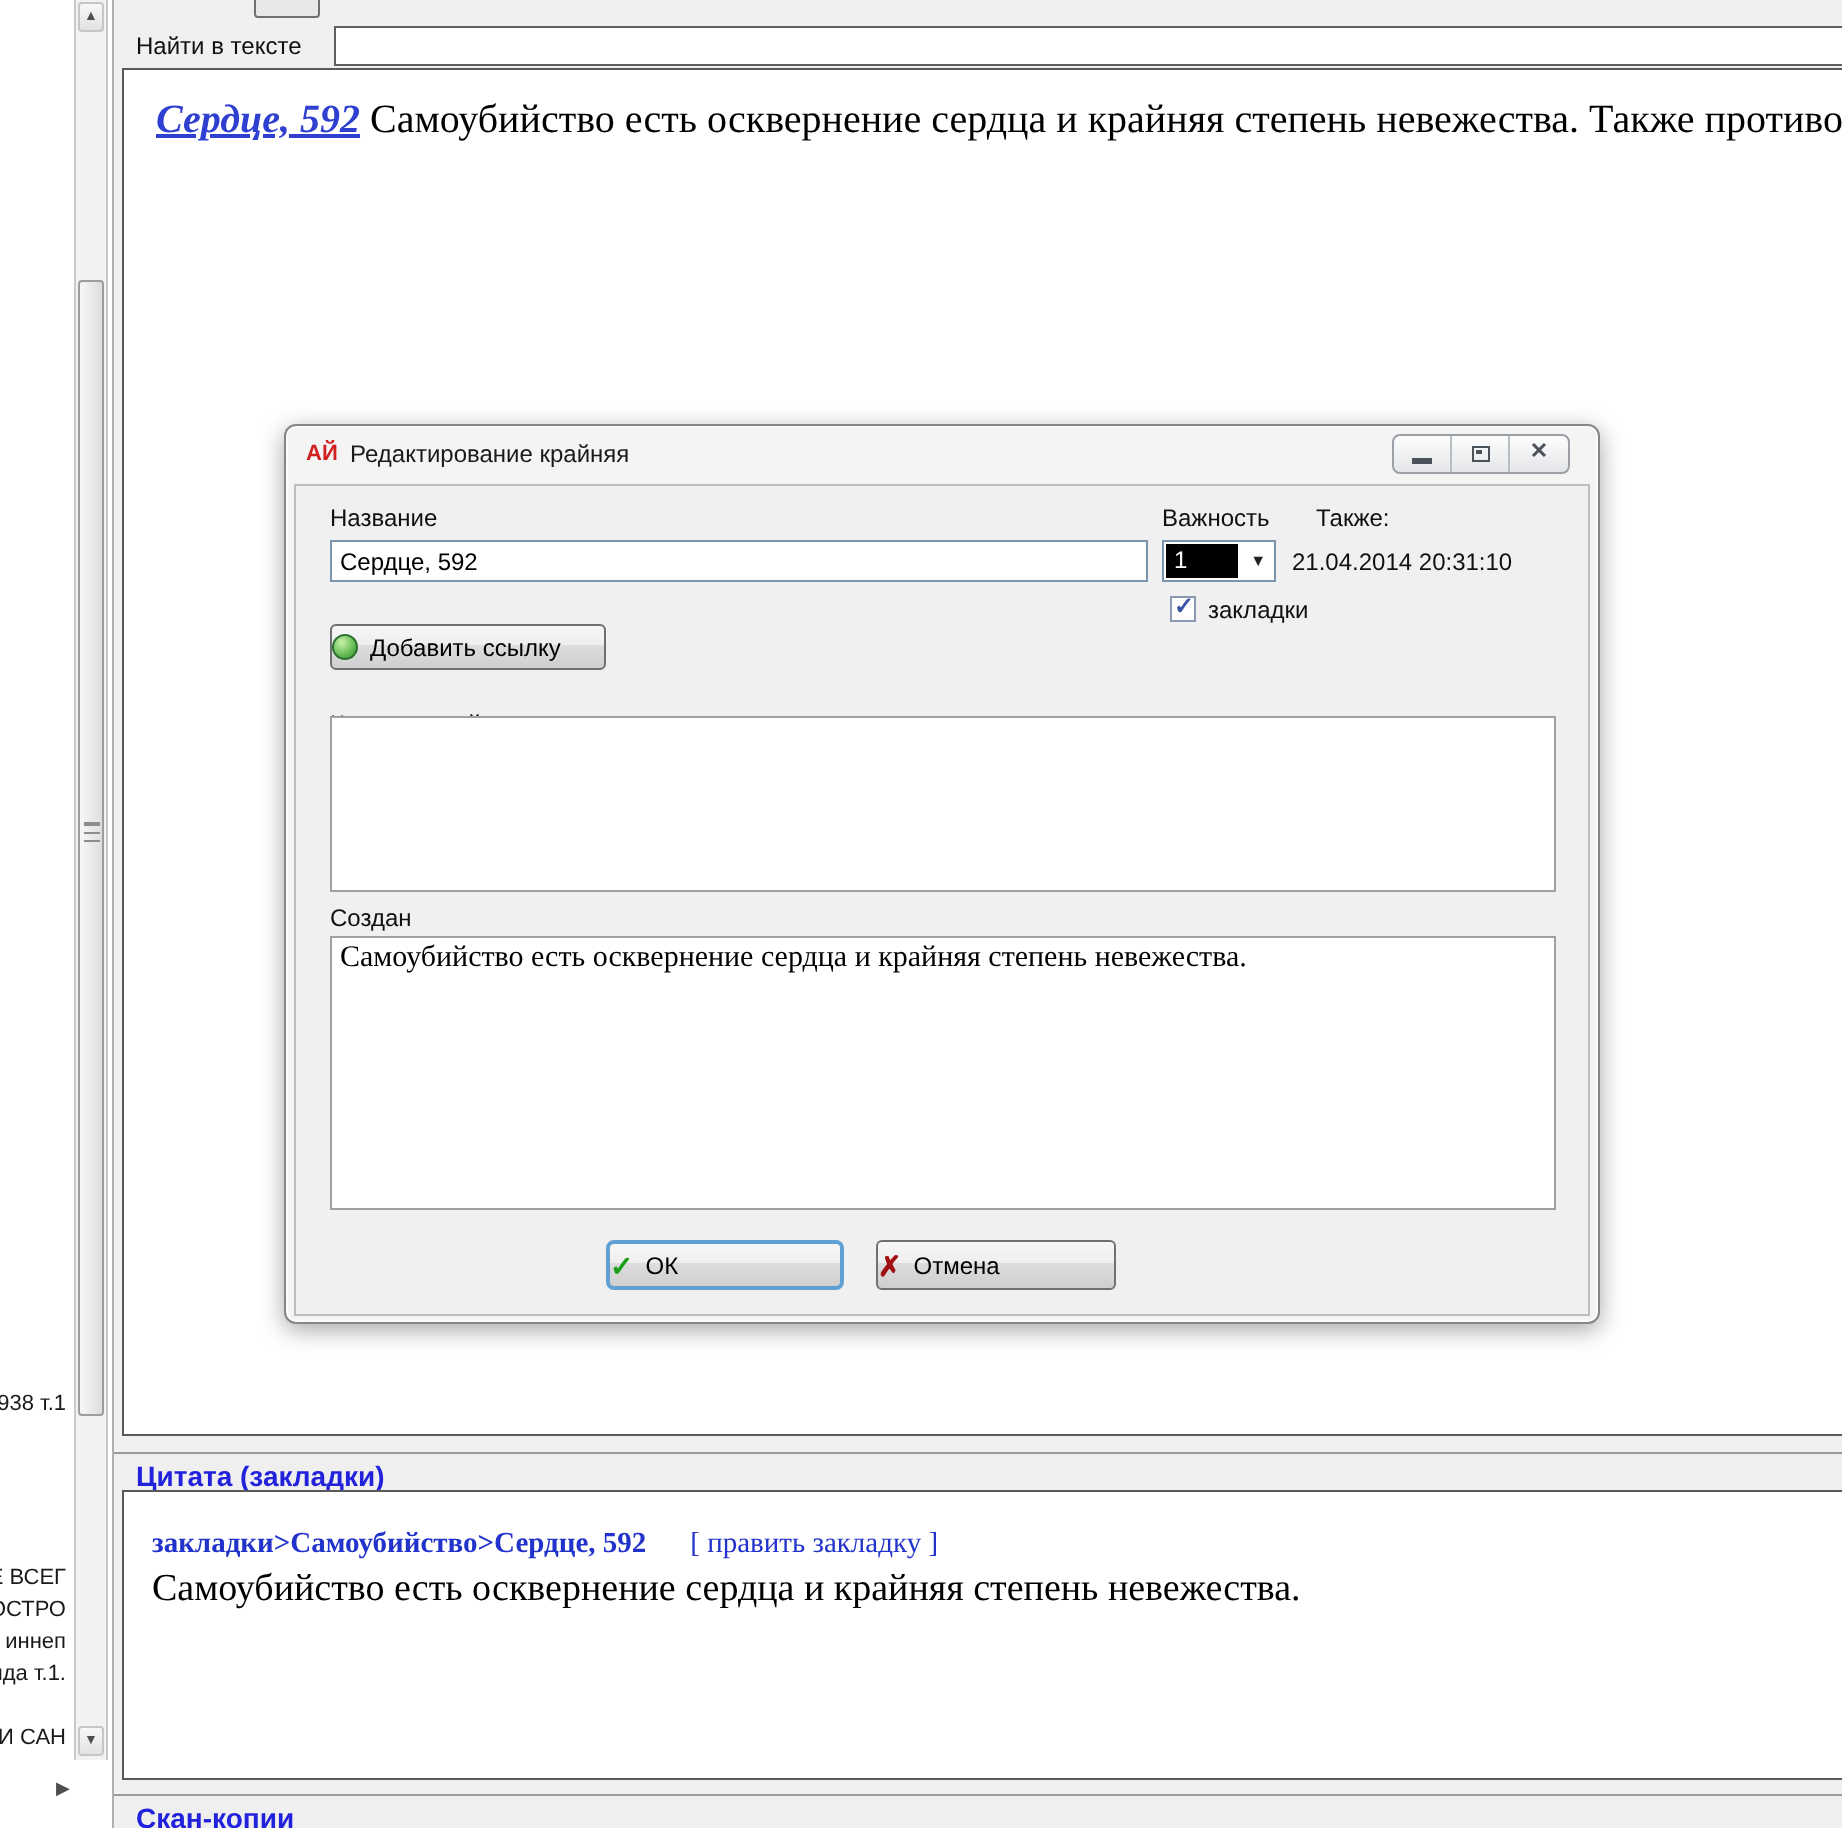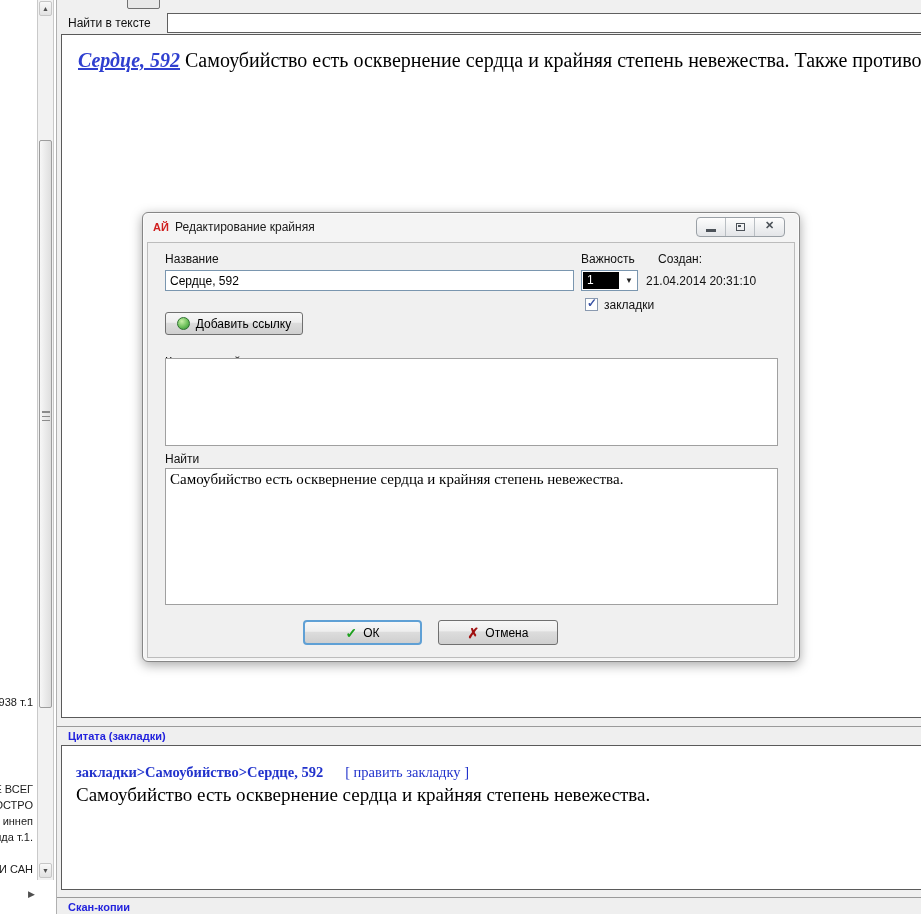--- a/index.html
+++ b/index.html
@@ -29,21 +29,21 @@
   .search-row { position:absolute; left:0; top:13px; width:736px; height:21px; background:#f0f0f0; }
   .search-label { position:absolute; left:11px; top:3px; font-size:12px; color:#111; }
   .search-input { position:absolute; left:110px; top:0px; width:755px; height:20px; border:1px solid #5f5f5f; background:#fff; font-size:12px; padding:0 3px; font-family:"Liberation Sans", sans-serif; }
 
   .reader-panel { position:absolute; left:4px; top:34px; width:862px; height:684px; background:#fff; border:1px solid #5a5a5a; overflow:hidden; }
   .reader-line { position:absolute; left:16px; top:14px; white-space:nowrap; font-family:"Liberation Serif", serif; font-size:20px; color:#000; }
   .reader-link { font-weight:bold; font-style:italic; text-decoration:underline; color:#2f3fd0; cursor:pointer; }
 
   .splitter { position:absolute; left:0; width:865px; background:#f0f0f0; }
   .sec-header { position:absolute; left:0; width:865px; height:20px; background:#efefef; border-top:1px solid #9a9a9a; }
-  .sec-header span { position:absolute; left:11px; top:3px; font-size:11px; font-weight:bold; color:#2222dd; }
+  .sec-header span { position:absolute; left:11px; top:3px; font-size:14px; font-weight:bold; color:#2222dd; }
 
   .quote-panel { position:absolute; left:4px; top:745px; width:862px; height:145px; background:#fff; border:1px solid #5a5a5a; overflow:hidden; }
   .crumb-line { position:absolute; left:14px; top:18px; white-space:nowrap; font-family:"Liberation Serif", serif; font-size:14.5px; }
   .crumb { font-weight:bold; color:#2233cc;font-family:Liberation Serif, serif; }
   .crumb-edit { color:#2233cc; margin-left:22px; cursor:pointer; }
   .quote-big { position:absolute; left:14px; top:38px; white-space:nowrap; font-family:"Liberation Serif", serif; font-size:19px; color:#000; }
 
   
   .dialog { position:absolute; left:142px; top:212px; width:658px; height:450px; background:#f4f4f4;
             border:1px solid #868686; border-radius:6px;
@@ -65,21 +65,21 @@
   .combo { position:absolute; left:433px; top:27px; width:57px; height:21px; border:1px solid #7a96af; background:#fff; cursor:pointer; }
   .combo-sel { position:absolute; left:1px; top:1px; width:36px; height:17px; background:#000; color:#fff; font-size:12px; padding:1px 0 0 4px; }
   .combo-arrow { position:absolute; right:4px; top:5px; font-size:8px; color:#222; }
   .created-val { position:absolute; left:498px; top:31px; font-size:12px; color:#111; }
   .chk { position:absolute; left:437px; top:55px; width:13px; height:13px; background:#fff; border:1px solid #8a9ab0; cursor:pointer; }
   .chk span { position:absolute; left:1px; top:-3px; font-size:12px; font-weight:bold; color:#3a53a5; }
   .chk-lbl { position:absolute; left:456px; top:55px; font-size:12px; }
 
   .btn { border:1px solid #707070; border-radius:3px;
          background:linear-gradient(#f7f7f7 0%,#eeeeee 45%,#dddddd 46%,#cfcfcf 100%);
-         font-size:12px; color:#000; cursor:pointer; display:flex; align-items:center; justify-content:center; gap:6px;
+         font-size:12px; color:#000; cursor:pointer; display:flex; align-items:center; gap:6px;
          font-family:"Liberation Sans", sans-serif; }
   .btn-addlink { position:absolute; left:17px; top:69px; width:138px; height:23px; border-radius:3px; }
   .globe { display:inline-block; width:13px; height:13px; border-radius:50%;
            background:radial-gradient(circle at 35% 30%, #c8f0a8, #6cc05a 55%, #2f8a34); border:1px solid #2e7030; }
   .ta { position:absolute; left:17px; background:#fff; border:1px solid #a0a0a0; resize:none; font-family:"Liberation Serif", serif; font-size:15px; padding:2px 4px; }
   .ta-comment { top:115px; width:613px; height:88px; font-family:"Liberation Sans", sans-serif; font-size:12px; }
   .ta-quote { top:225px; width:613px; height:137px; }
   .btn-ok { position:absolute; left:155px; top:377px; width:119px; height:25px; border:2px solid #5fa0d5; border-radius:4px; }
   .btn-cancel { position:absolute; left:290px; top:377px; width:120px; height:25px; }
   .ok-check { color:#1ca01c; font-weight:bold; font-size:14px; }
@@ -164,37 +164,37 @@
     <div class="dlg-client">
       <span class="lbl" style="left:17px; top:9px;">Название</span>
       <input class="txt-input" style="left: 17px; top: 27px; width: 409px; height: 21px;" type="text" value="Сердце, 592">
 
       <span class="lbl" style="left:433px; top:9px;">Важность</span>
       <div class="combo">
         <div class="combo-sel">1</div>
         <span class="combo-arrow">▼</span>
       </div>
 
-      <span class="lbl" style="left:510px; top:9px;">Создан:</span>
+      <span class="lbl" style="left:510px; top:9px;">Также:</span>
       <span class="created-val">21.04.2014 20:31:10</span>
 
       <div class="chk">
         <span>✓</span>
       </div>
       <span class="lbl chk-lbl">закладки</span>
 
       <button class="btn btn-addlink">
         <span class="globe"></span>
         <span>Добавить ссылку</span>
       </button>
 
       <span class="lbl" style="left:17px; top:99px;margin-top:13px;">Комментарий</span>
       <textarea class="ta ta-comment" style=""></textarea>
 
-      <span class="lbl" style="left:17px; top:209px;">Найти</span>
+      <span class="lbl" style="left:17px; top:209px;">Создан</span>
       <textarea class="ta ta-quote" style="">Самоубийство есть осквернение сердца и крайняя степень невежества.</textarea>
 
       <button class="btn btn-ok">
         <span class="ok-check">✓</span>
         <span>ОК</span>
       </button>
       <button class="btn btn-cancel">
         <span class="cancel-x">✗</span>
         <span>Отмена</span>
       </button>

